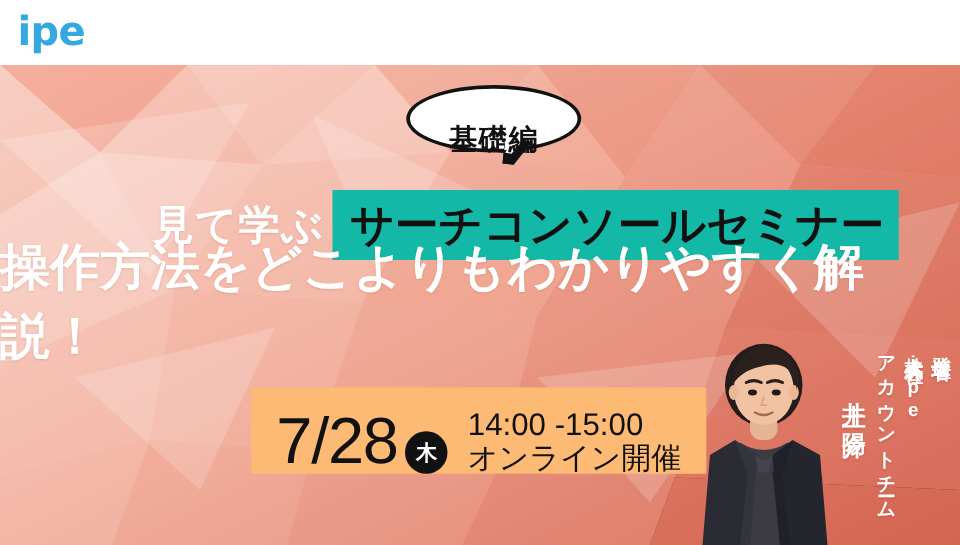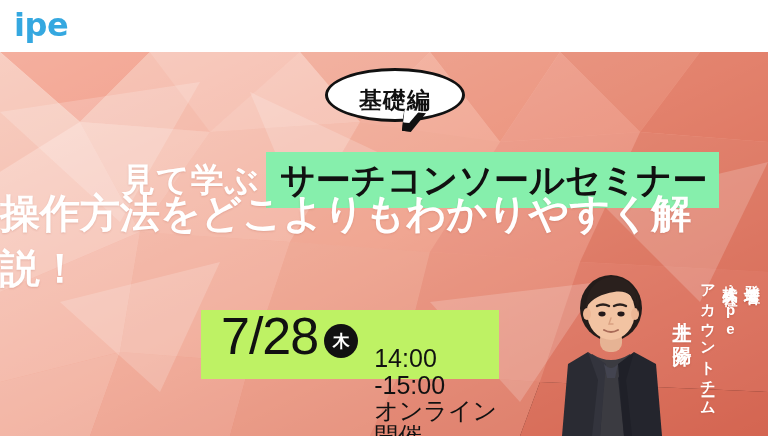--- a/index.html
+++ b/index.html
@@ -46,58 +46,58 @@
     transform:rotate(6deg);
   }
   .bubble .tail-in{
     position:absolute;left:79px;top:42px;width:0;height:0;
     border-left:6px solid #fff;
     border-right:9px solid transparent;
     border-top:13px solid #fff;
     transform:rotate(6deg);
   }
   .bubble-text{
-    position:absolute;left:0;top:5px;width:140px;height:54px;
+    position:absolute;left:0;top:16px;width:140px;height:54px;
     display:flex;align-items:center;justify-content:center;
     font-size:23px;font-weight:700;color:#111;letter-spacing:1px;
     z-index:3;
   }
 
   
   .title-row{
     position:absolute;left:0;top:152px;width:768px;height:48px;z-index:20;
     display:flex;align-items:center;
   }
   .title-pre{
     position:absolute;left:122px;top:0;height:56px;
     display:flex;align-items:center;
     font-size:33px;font-weight:700;color:#fff;letter-spacing:1px;
     text-shadow:0 1px 2px rgba(150,60,45,.18);
   }
   .title-box{
     position:absolute;left:266px;top:0;height:56px;
-    background:#86efac;display:flex;align-items:center;
+    background:#14b8a6;display:flex;align-items:center;
     padding:0 12px 0 14px;box-sizing:border-box;
   }
   .title-box span{
     font-size:35px;font-weight:700;color:#111;letter-spacing:0px;
   }
 
   
   .subtitle{
     position:absolute;left:0;top:216px;width:768px;height:50px;z-index:20;
     display:flex;align-items:center;justify-content:center;
     font-size:40px;font-weight:700;color:#fff;letter-spacing:0px;
     text-shadow:0 1px 2px rgba(150,60,45,.18);
   }
 
   
   .datebox{
-    position:absolute;left:201px;top:310px;width:298px;height:69px;
-    background:#bef264;z-index:25;display:flex;align-items:flex-start;
+    position:absolute;left:201px;top:310px;width:364px;height:69px;
+    background:#fdba74;z-index:25;display:flex;align-items:flex-end;
   }
   .date-main{
     font-size:52px;font-weight:400;color:#111;letter-spacing:-1px;
     margin-left:20px;line-height:52px;
     font-family:"Liberation Sans",sans-serif;
   }
   .day-circle{
     width:34px;height:34px;border-radius:50%;background:#111;
     display:flex;align-items:center;justify-content:center;
     color:#fff;font-size:17px;font-weight:700;

